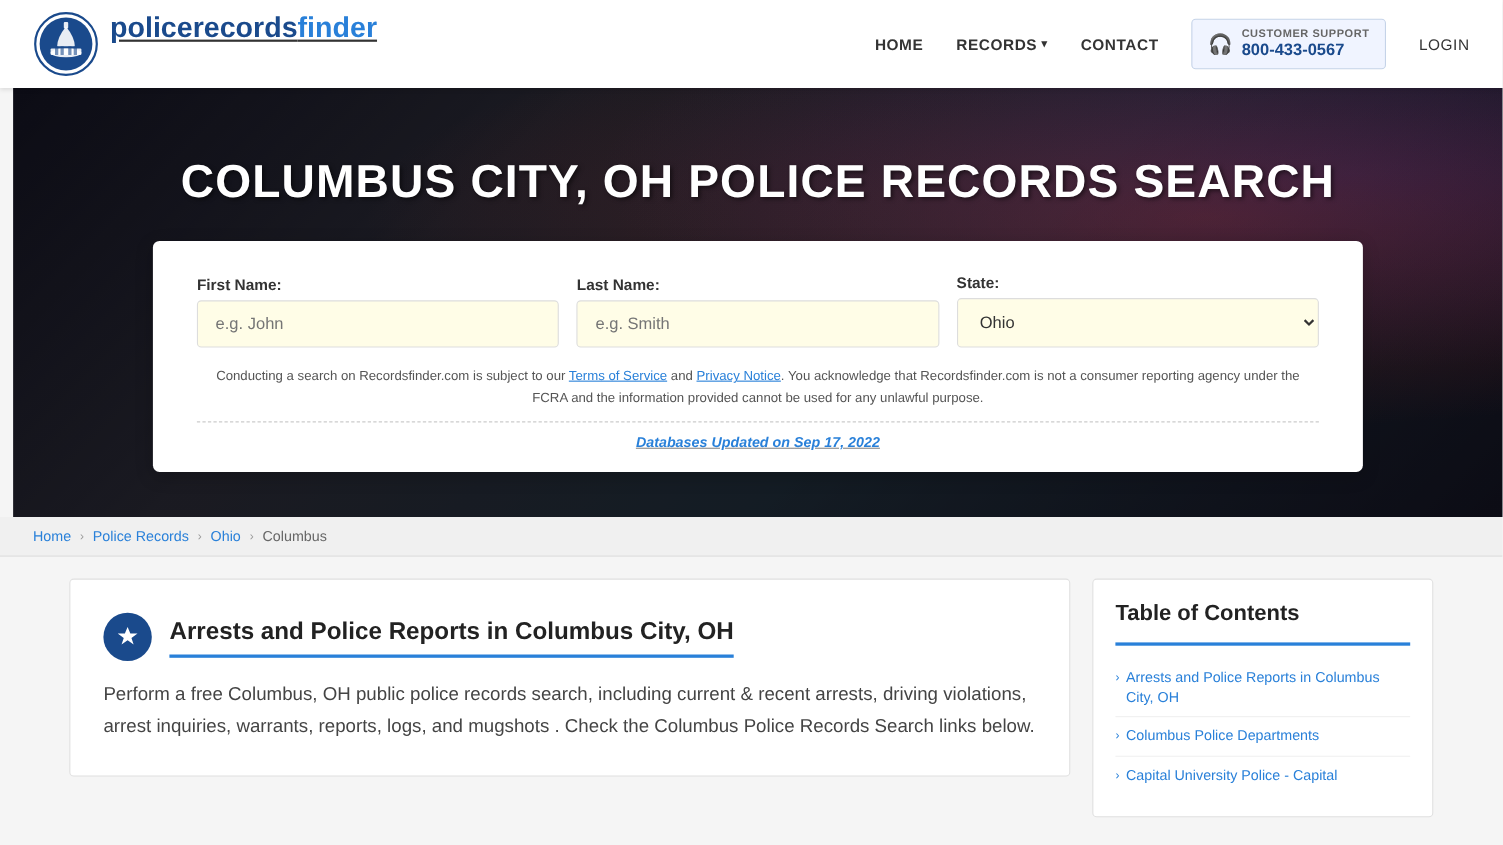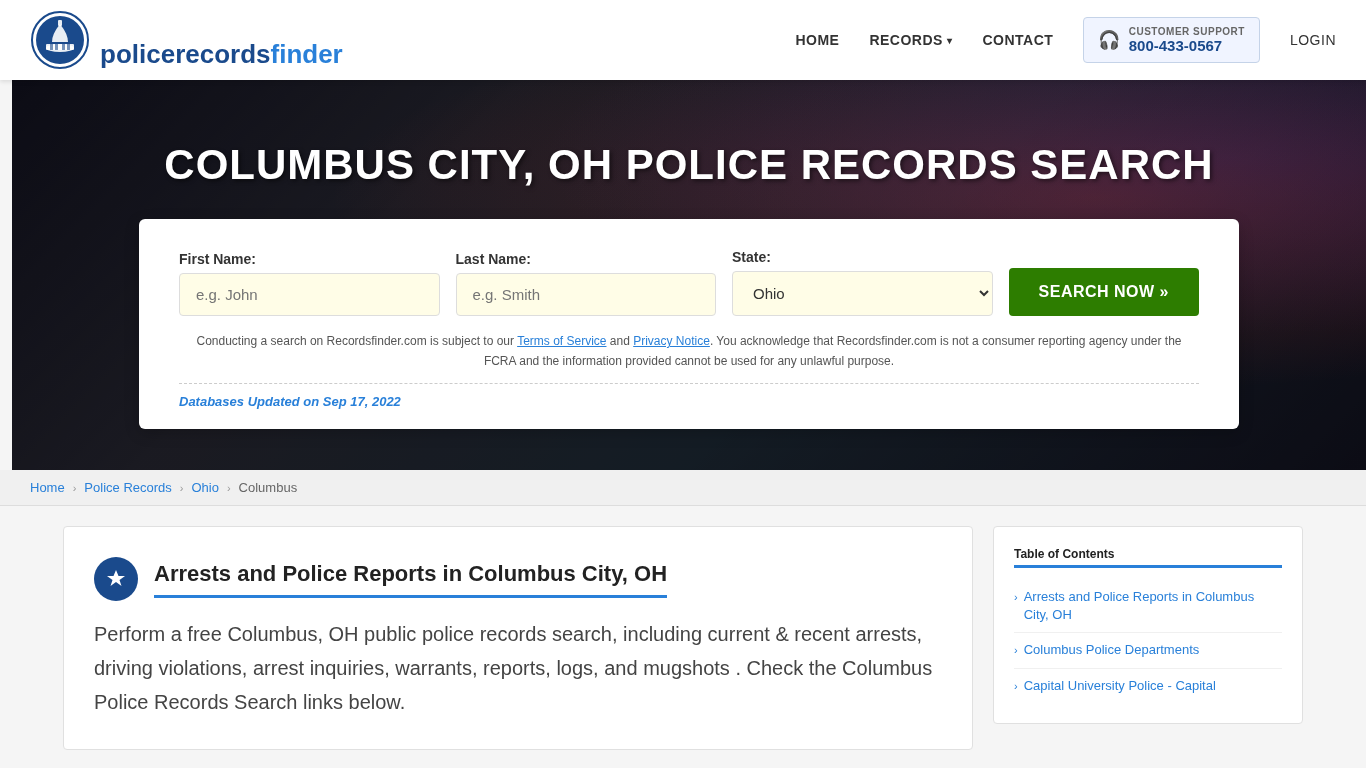--- a/index.html
+++ b/index.html
@@ -11,22 +11,23 @@
       display: flex;
       align-items: center;
       justify-content: space-between;
       padding: 10px 30px;
       box-shadow: 0 2px 4px rgba(0,0,0,0.1);
       position: relative;
       z-index: 10;
     }
     .logo-area {
       display: flex;
-      align-items: flex-end;
+      align-items: flex-start;
       gap: 10px;
+      text-decoration: underline;
     }
     .logo-icon {
       width: 60px;
       height: 60px;
     }
     .logo-text {
       font-size: 26px;
       color: #1a4a8c;
       font-weight: 400;
     }
@@ -208,24 +209,25 @@
     }
     .disclaimer {
       text-align: center;
       font-size: 12px;
       color: #555;
       line-height: 1.6;
       margin-bottom: 12px;
     }
     .disclaimer a { color: #2980d9; text-decoration: underline; cursor: pointer; }
     .db-updated {
-      text-align: left;
+      text-align: center;
       font-size: 13px;
       color: #888;
       font-style: italic;
+      text-decoration: underline;
     }
     .db-updated span { color: #2980d9; font-style: italic; font-weight: 600; }
     .db-border {
       border-top: 1px dashed #ccc;
       padding-top: 10px;
     }
 
     
     .breadcrumb {
       background: #f0f0f0;
@@ -287,41 +289,41 @@
       flex-shrink: 0;
     }
     .section-title {
       font-size: 22px;
       font-weight: 700;
       color: #222;
       border-bottom: 3px solid #2980d9;
       padding-bottom: 8px;
     }
     .section-body {
-      font-size: 20px;
+      font-size: 17px;
       color: #444;
       line-height: 1.7;
     }
 
     
     .sidebar-right {
       width: 310px;
       flex-shrink: 0;
       background: #fff;
       border: 1px solid #e0e0e0;
       border-radius: 4px;
       padding: 20px;
     }
     .toc-title {
-      font-size: 12px;
+      font-size: 20px;
       font-weight: 700;
       color: #222;
       margin-bottom: 12px;
       border-bottom: 3px solid #2980d9;
-      padding-bottom: 4px;
+      padding-bottom: 14px;
     }
     .toc-item {
       display: flex;
       align-items: flex-start;
       gap: 6px;
       padding: 8px 0;
       border-bottom: 1px solid #f0f0f0;
       cursor: pointer;
     }
     .toc-item:last-child { border-bottom: none; }
@@ -409,21 +411,20 @@
           <option>Illinois</option>
           <option>Indiana</option>
           <option>Michigan</option>
           <option>New York</option>
           <option>Pennsylvania</option>
           <option>Texas</option>
           <option>Virginia</option>
           <option>Washington</option>
         </select>
       </div>
-      <button class="search-btn">SEARCH NOW »</button>
     </div>
     <p class="disclaimer">
       Conducting a search on Recordsfinder.com is subject to our <a>Terms of Service</a> and <a>Privacy Notice</a>. You acknowledge that Recordsfinder.com is not a consumer reporting agency under the FCRA and the information provided cannot be used for any unlawful purpose.
     </p>
     <div class="db-border">
       <p class="db-updated">
         <span>Databases Updated on</span>&nbsp;<span>Sep 17, 2022</span>
       </p>
     </div>
   </div>

